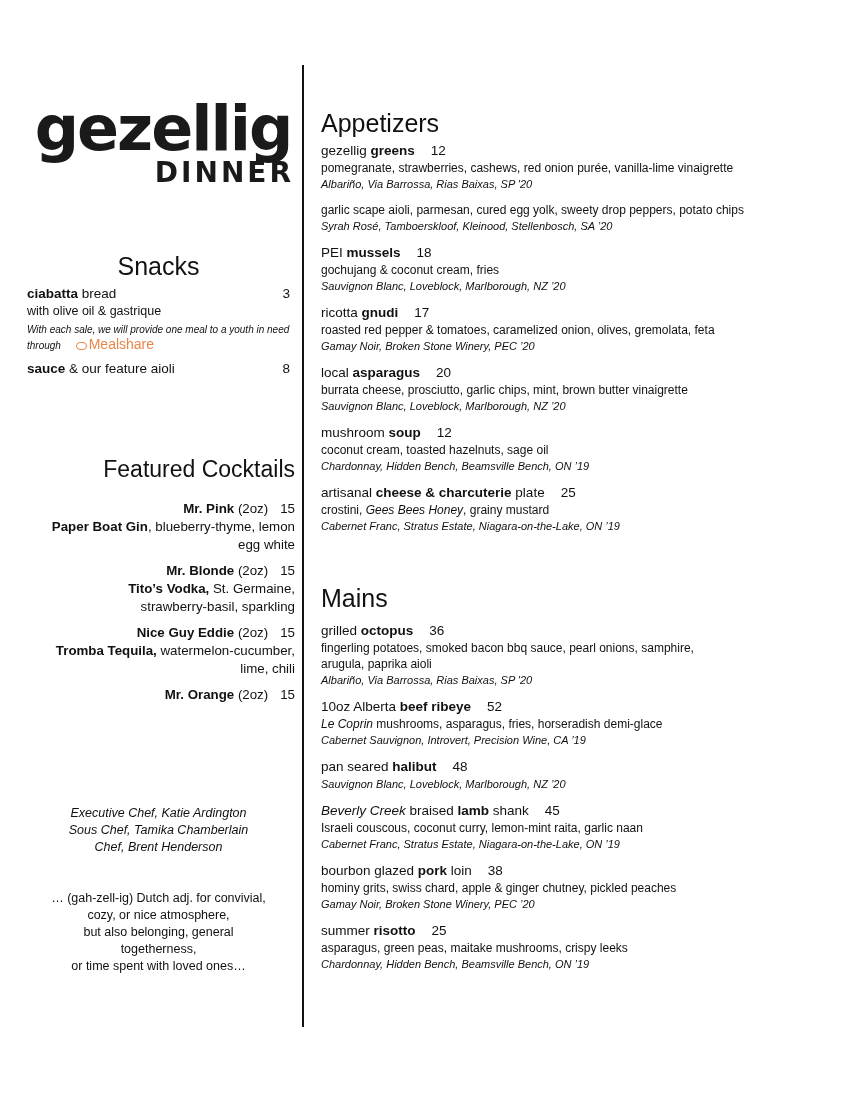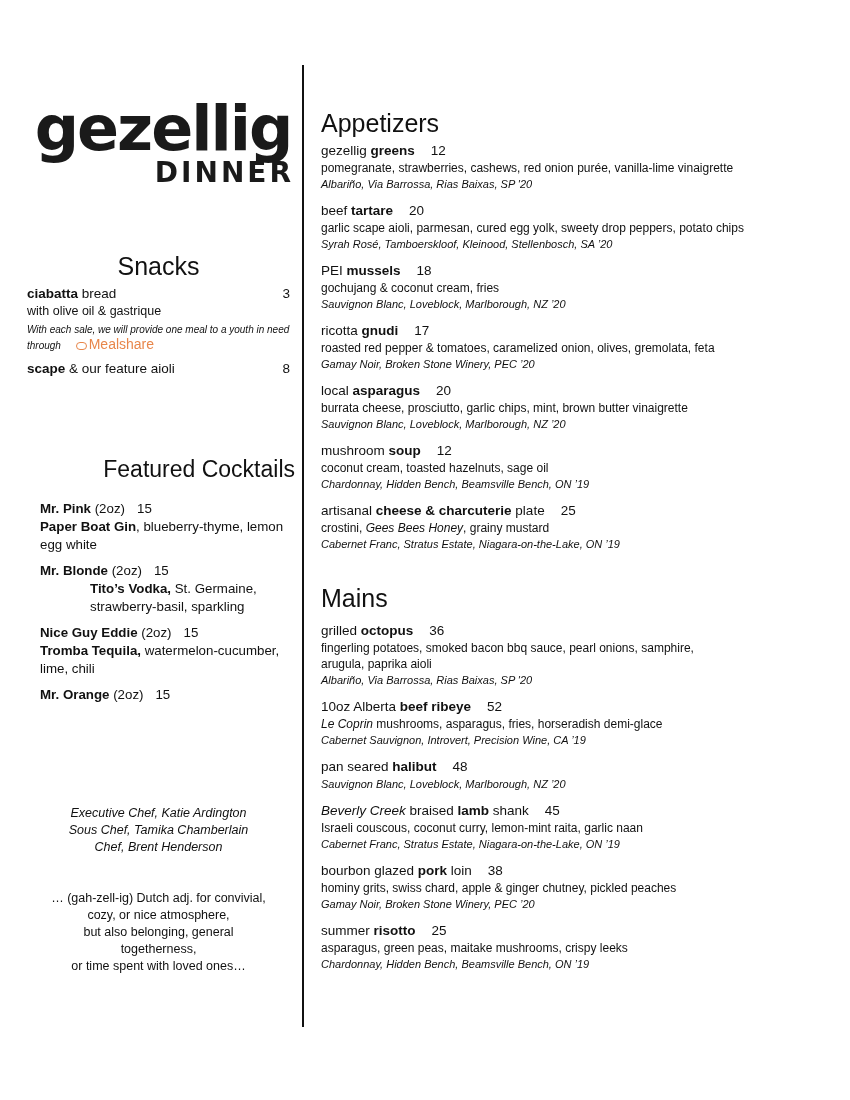--- a/index.html
+++ b/index.html
@@ -14,21 +14,21 @@
     .section-title-left { font-size: 25px; font-weight: normal; color: #111; }
     .snacks-title { position: absolute; top: 252px; left: 27px; width: 263px; text-align: center; }
     .snack { position: absolute; left: 27px; width: 263px; font-size: 13.5px; }
     .snack .row { display: flex; justify-content: space-between; }
     .snack .desc { font-size: 12.5px; margin-top: 3px; }
     .snack .note { font-size: 10px; font-style: italic; margin-top: 5px; line-height: 14px; }
     .mealshare { color: #e8864a; font-style: normal; font-size: 14px; margin-left: 12px; }
     .mealshare-icon { display: inline-block; width: 11px; height: 8px; border: 1.5px solid #e8864a; border-radius: 4px; vertical-align: -1px; margin-right: 2px; }
 
     .cocktails-title { position: absolute; top: 456px; left: 27px; width: 268px; text-align: right; font-size: 23px; }
-    .cocktail { position: absolute; left: 40px; width: 255px; font-size: 13.3px; line-height: 18px; }
+    .cocktail { position: absolute; left: 40px; width: 255px; text-align: right; font-size: 13.3px; line-height: 18px; }
     .cocktail .price { display: inline-block; margin-left: 12px; }
 
     .chefs { position: absolute; left: 27px; top: 805px; width: 263px; text-align: center; font-style: italic; font-size: 12.5px; line-height: 17px; }
     .definition { position: absolute; left: 27px; top: 890px; width: 263px; text-align: center; font-size: 12.5px; line-height: 17px; }
 
     
     .right { position: absolute; left: 321px; width: 500px; }
     .section-title { font-size: 25px; line-height: 30px; }
     .item { margin-top: 10px; }
     .item .name { font-size: 13.5px; line-height: 18px; }
@@ -58,21 +58,21 @@
   </div>
   <div class="desc">with olive oil &amp; gastrique</div>
   <div class="note">
     <span>With each sale, we will provide one meal to a youth in need through</span>
     <span class="mealshare"><span class="mealshare-icon"></span><span>Mealshare</span></span>
   </div>
 </div>
 
 <div class="snack" style="top:361px;">
   <div class="row">
-    <span><b>scape</b><span> &amp; our feature aioli</span></span>
+    <span><b>sauce</b><span> &amp; our feature aioli</span></span>
     <span>8</span>
   </div>
 </div>
 
 <div class="cocktails-title">Featured Cocktails</div>
 
 <div class="cocktail" style="top:500px;">
   <div><b>Mr. Pink</b><span> (2oz)</span><span class="price">15</span></div>
   <div><b>Paper Boat Gin</b><span>, blueberry-thyme, lemon egg white</span></div>
 </div>
@@ -108,21 +108,20 @@
 <div class="right appetizers">
   <div class="section-title">Appetizers</div>
 
   <div class="item" style="margin-top:4px;">
     <div class="name"><span>gezellig </span><b>greens</b><span class="price">12</span></div>
     <div class="desc">pomegranate, strawberries, cashews, red onion purée, vanilla-lime vinaigrette</div>
     <div class="wine">Albariño, Via Barrossa, Rias Baixas, SP '20</div>
   </div>
 
   <div class="item">
-    <div class="name"><span>beef </span><b>tartare</b><span class="price">20</span></div>
     <div class="desc">garlic scape aioli, parmesan, cured egg yolk, sweety drop peppers, potato chips</div>
     <div class="wine">Syrah Rosé, Tamboerskloof, Kleinood, Stellenbosch, SA ’20</div>
   </div>
 
   <div class="item">
     <div class="name"><span>PEI </span><b>mussels</b><span class="price">18</span></div>
     <div class="desc">gochujang &amp; coconut cream, fries</div>
     <div class="wine">Sauvignon Blanc, Loveblock, Marlborough, NZ ’20</div>
   </div>
 

